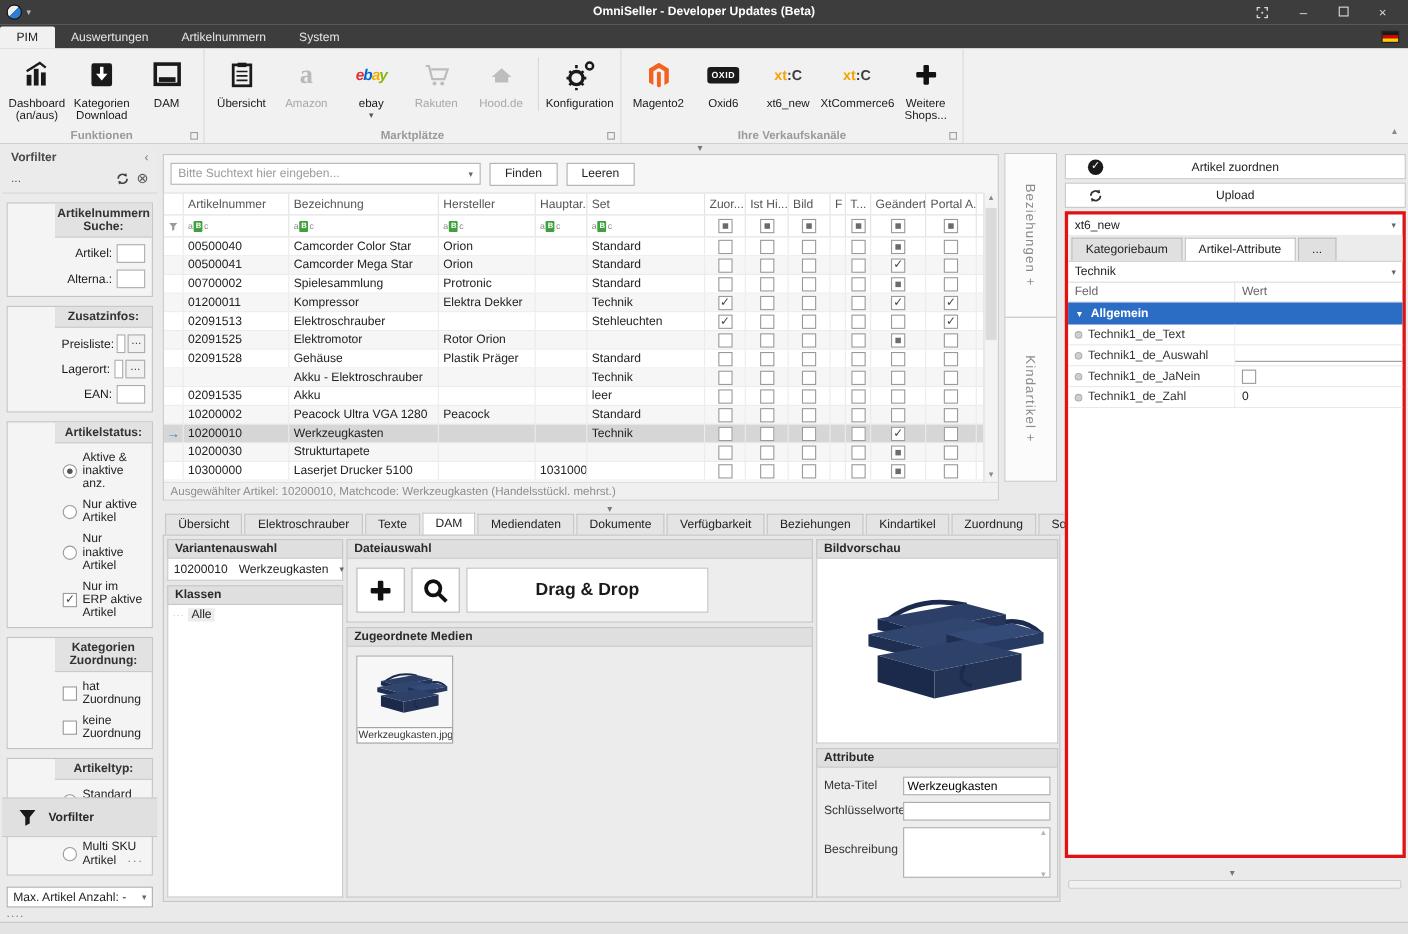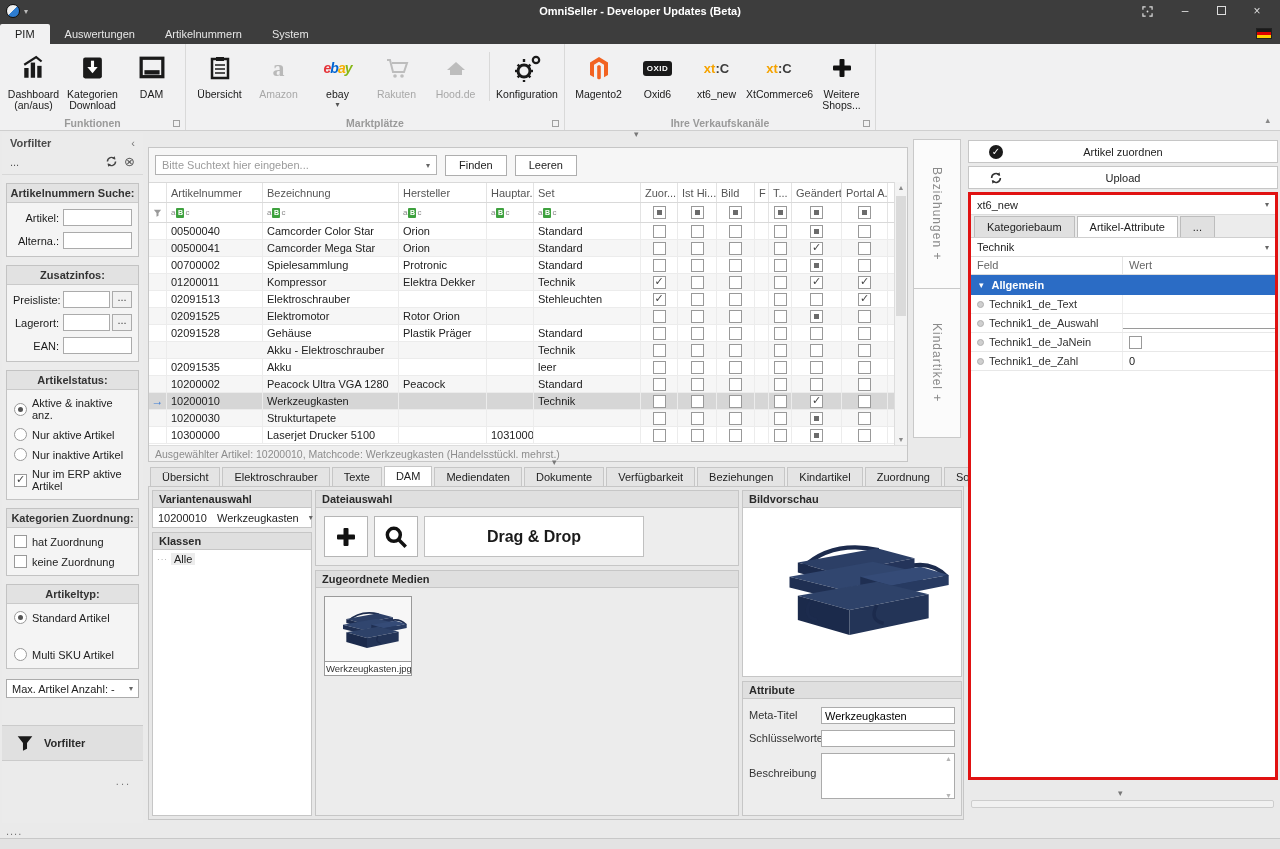--- a/index.html
+++ b/index.html
@@ -53,21 +53,21 @@
   
   .main { position:absolute; top:131px; left:0; right:0; bottom:11px; background:#eaeaea; }
   .top-collapse { position:absolute; left:634px; top:-2px; color:#777; font-size:9px; }
 
   
   .sidebar { position:absolute; left:2px; top:2px; width:141px; height:690px; background:#ebebeb; }
   .sb-head { display:flex; align-items:center; padding:4px 8px 2px 8px; font-weight:bold; color:#4a4a4a; }
   .sb-head .chev { margin-left:auto; color:#777; font-weight:normal; }
   .sb-tools { display:flex; align-items:center; padding:3px 8px 5px 8px; border-bottom:1px solid #d8d8d8; color:#555; }
   .sb-tools .ticons { margin-left:auto; display:flex; gap:6px; align-items:center; color:#555; font-size:13px; }
-  .gbox { margin:8px 4px 0 4px; border:1px solid #c3c3c3; background:#f4f4f4; padding-bottom:7px; }
+  .gbox { margin:8px 4px 0 4px; border:1px solid #c3c3c3; background:#f4f4f4; padding-bottom:7px;padding-left:43px; }
   .gbox-title { background:#e2e2e2; border-bottom:1px solid #cacaca; font-weight:bold; color:#333;
     text-align:center; padding:3px 2px; }
   .frow { display:flex; align-items:center; margin:6px 6px 0 6px; }
   .flabel { width:50px; text-align:right; padding-right:4px; color:#1a1a1a; white-space:nowrap; }
   .tb { flex:1; min-width:0; height:17px; border:1px solid #ababab; background:#fff; font:inherit; padding:0 3px; }
   .dots-btn { width:20px; height:17px; border:1px solid #ababab; background:#f1f1f1; margin-left:2px;
     text-align:center; line-height:11px; color:#444; }
   .ckrow { display:flex; align-items:center; gap:5px; margin:7px 7px 0 7px; }
   .cb { width:13px; height:13px; border:1px solid #999; background:#fff; position:relative; flex:none; }
   .cb.checked::after { content:"✓"; position:absolute; top:-2px; left:1px; font-size:11px; color:#444; }
@@ -77,21 +77,21 @@
   .gap22 { margin-top:24px; }
   .sb-combo { display:flex; align-items:center; margin:10px 4px 0 4px; height:19px;
     border:1px solid #ababab; background:#fff; padding:0 5px; color:#222; }
   .sb-combo .arrow, .combo-arrow { margin-left:auto; color:#666; font-size:8px; }
   .sb-funnelbar { position:absolute; left:0; right:0; bottom:62px; height:36px; background:#e0e0e0;
     border-top:1px solid #cbcbcb; border-bottom:1px solid #cbcbcb; display:flex; align-items:center; gap:10px;
     padding-left:14px; font-weight:bold; color:#2a2a2a; }
   .sb-more { position:absolute; right:12px; bottom:36px; color:#777; letter-spacing:2px; }
 
   
-  .grid-panel { position:absolute; left:148px; top:16px; width:760px; height:315px;
+  .grid-panel { position:absolute; left:148px; top:9px; width:760px; height:315px;
     background:#f6f6f6; border:1px solid #c6c6c6; }
   .search-row { height:34px; display:flex; align-items:center; padding:0 6px; gap:8px; }
   .search-combo { width:282px; height:20px; border:1px solid #b3b3b3; background:#fff;
     display:flex; align-items:center; padding:0 6px; color:#9b9b9b; }
   .btn { height:21px; border:1px solid #aeaeae; background:#fff; padding:0 13px; font:inherit; color:#222; }
   .grid-wrap { position:absolute; left:0; right:13px; top:34px; bottom:16px; overflow:hidden;
     background:#fff; border-top:1px solid #d9d9d9; }
   .vscroll { position:absolute; right:0; top:34px; bottom:16px; width:13px; background:#f3f3f3;
     border-left:1px solid #ddd; }
   .vscroll .sarr { position:absolute; left:0; right:0; text-align:center; color:#8a8a8a; font-size:7px; }

